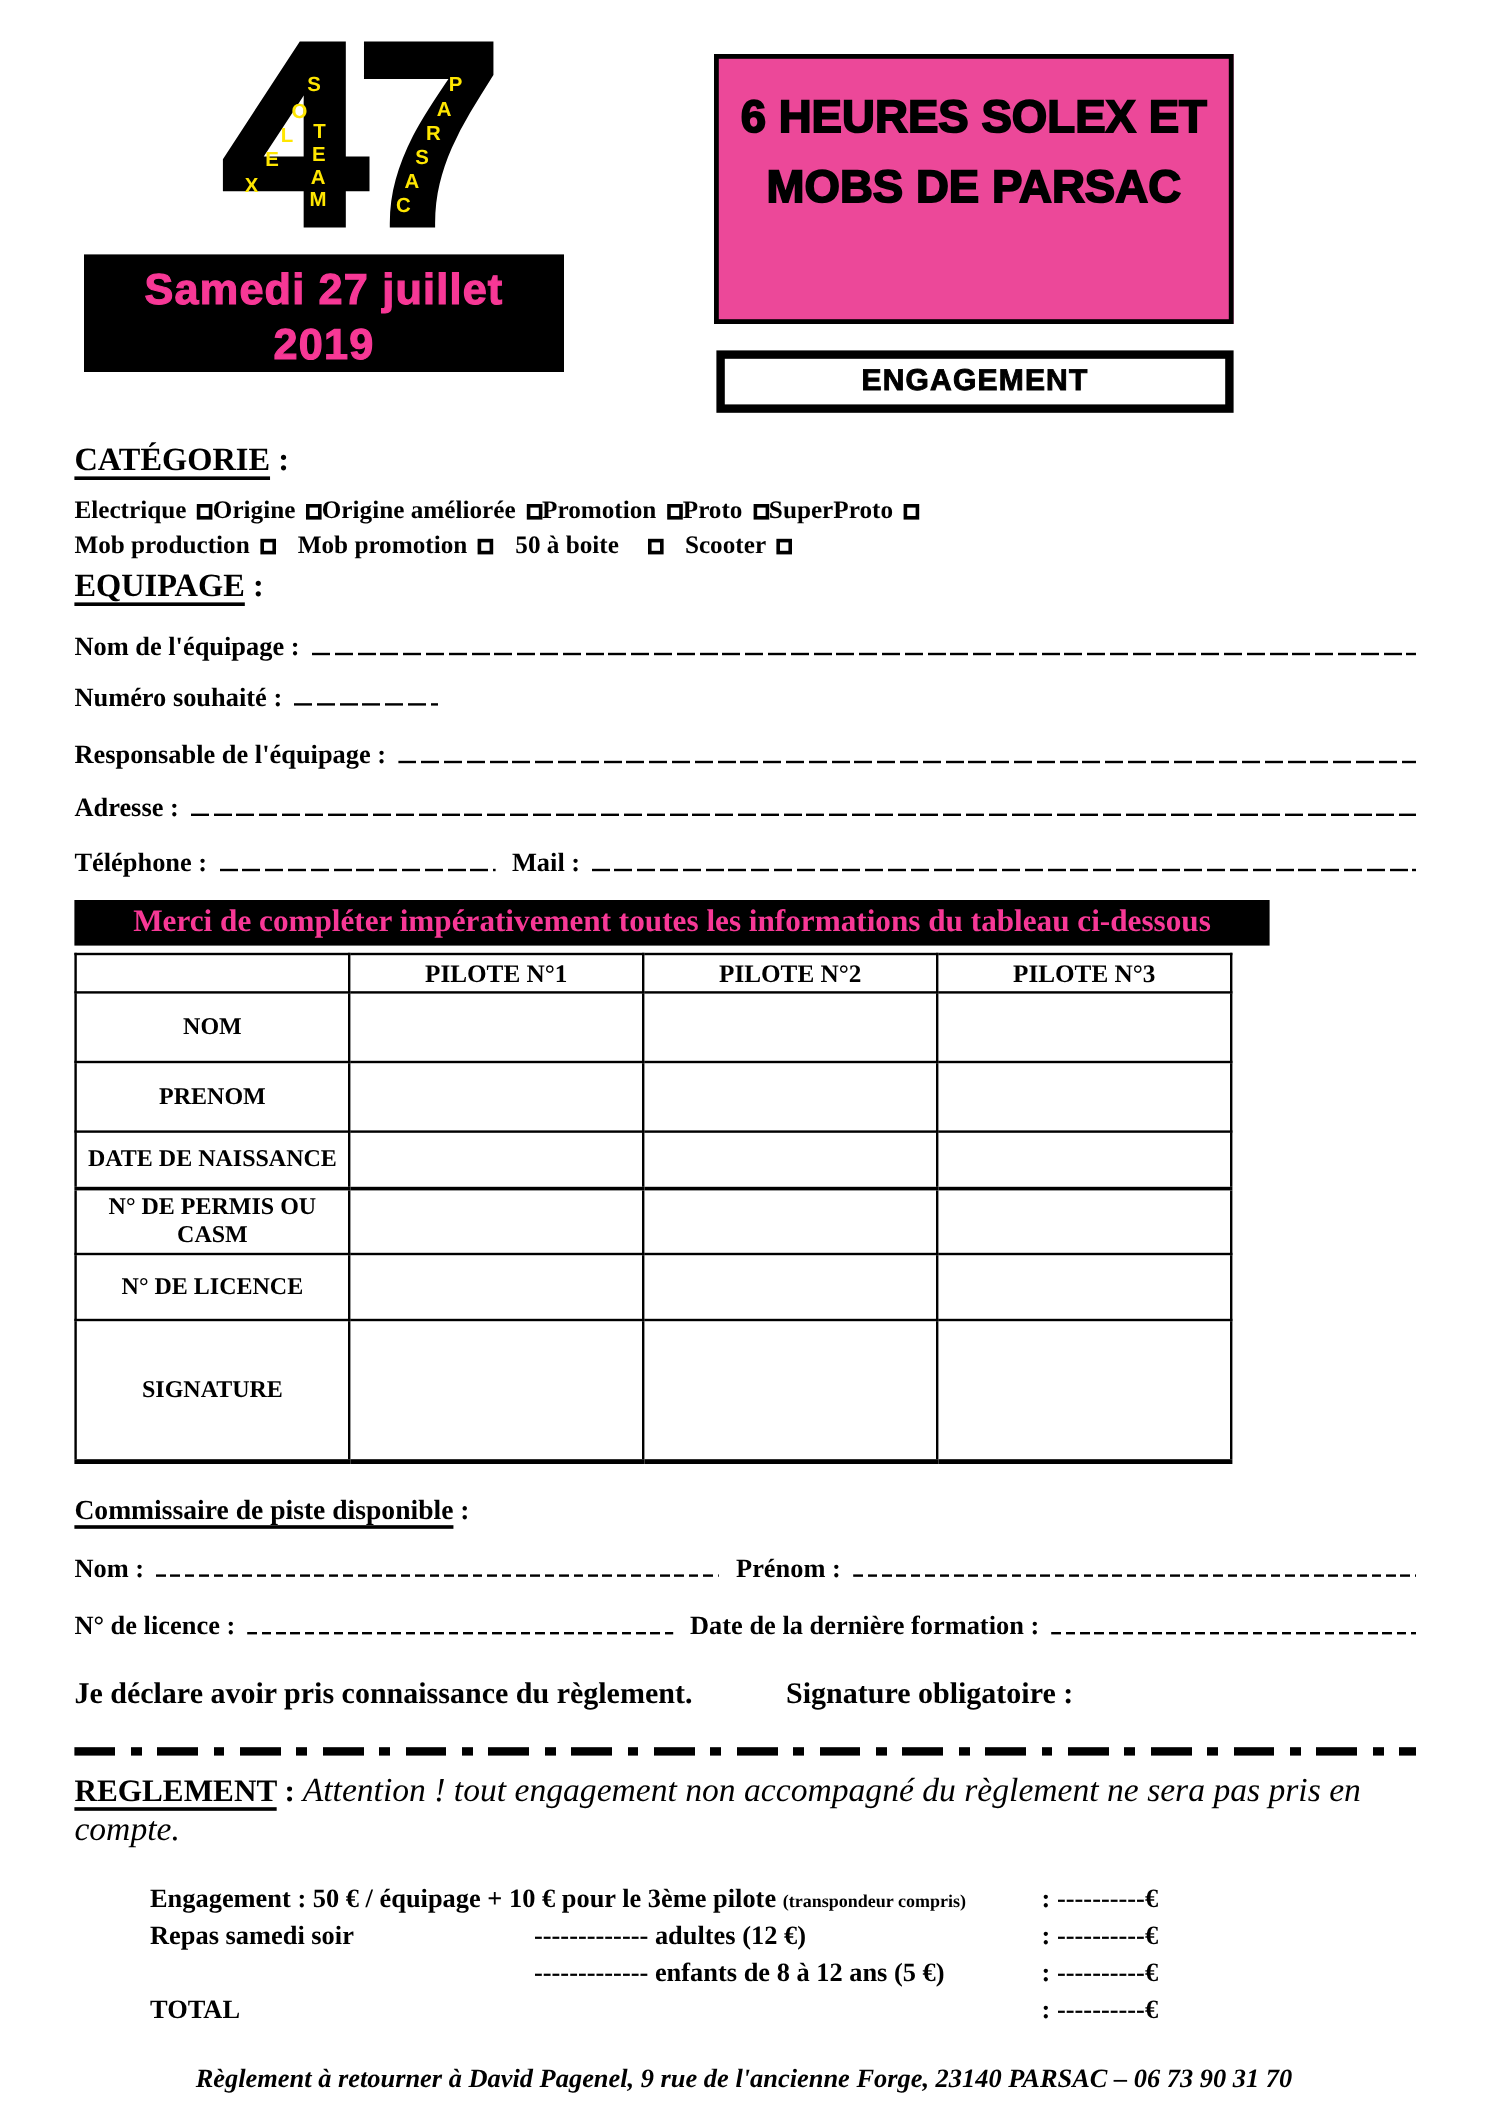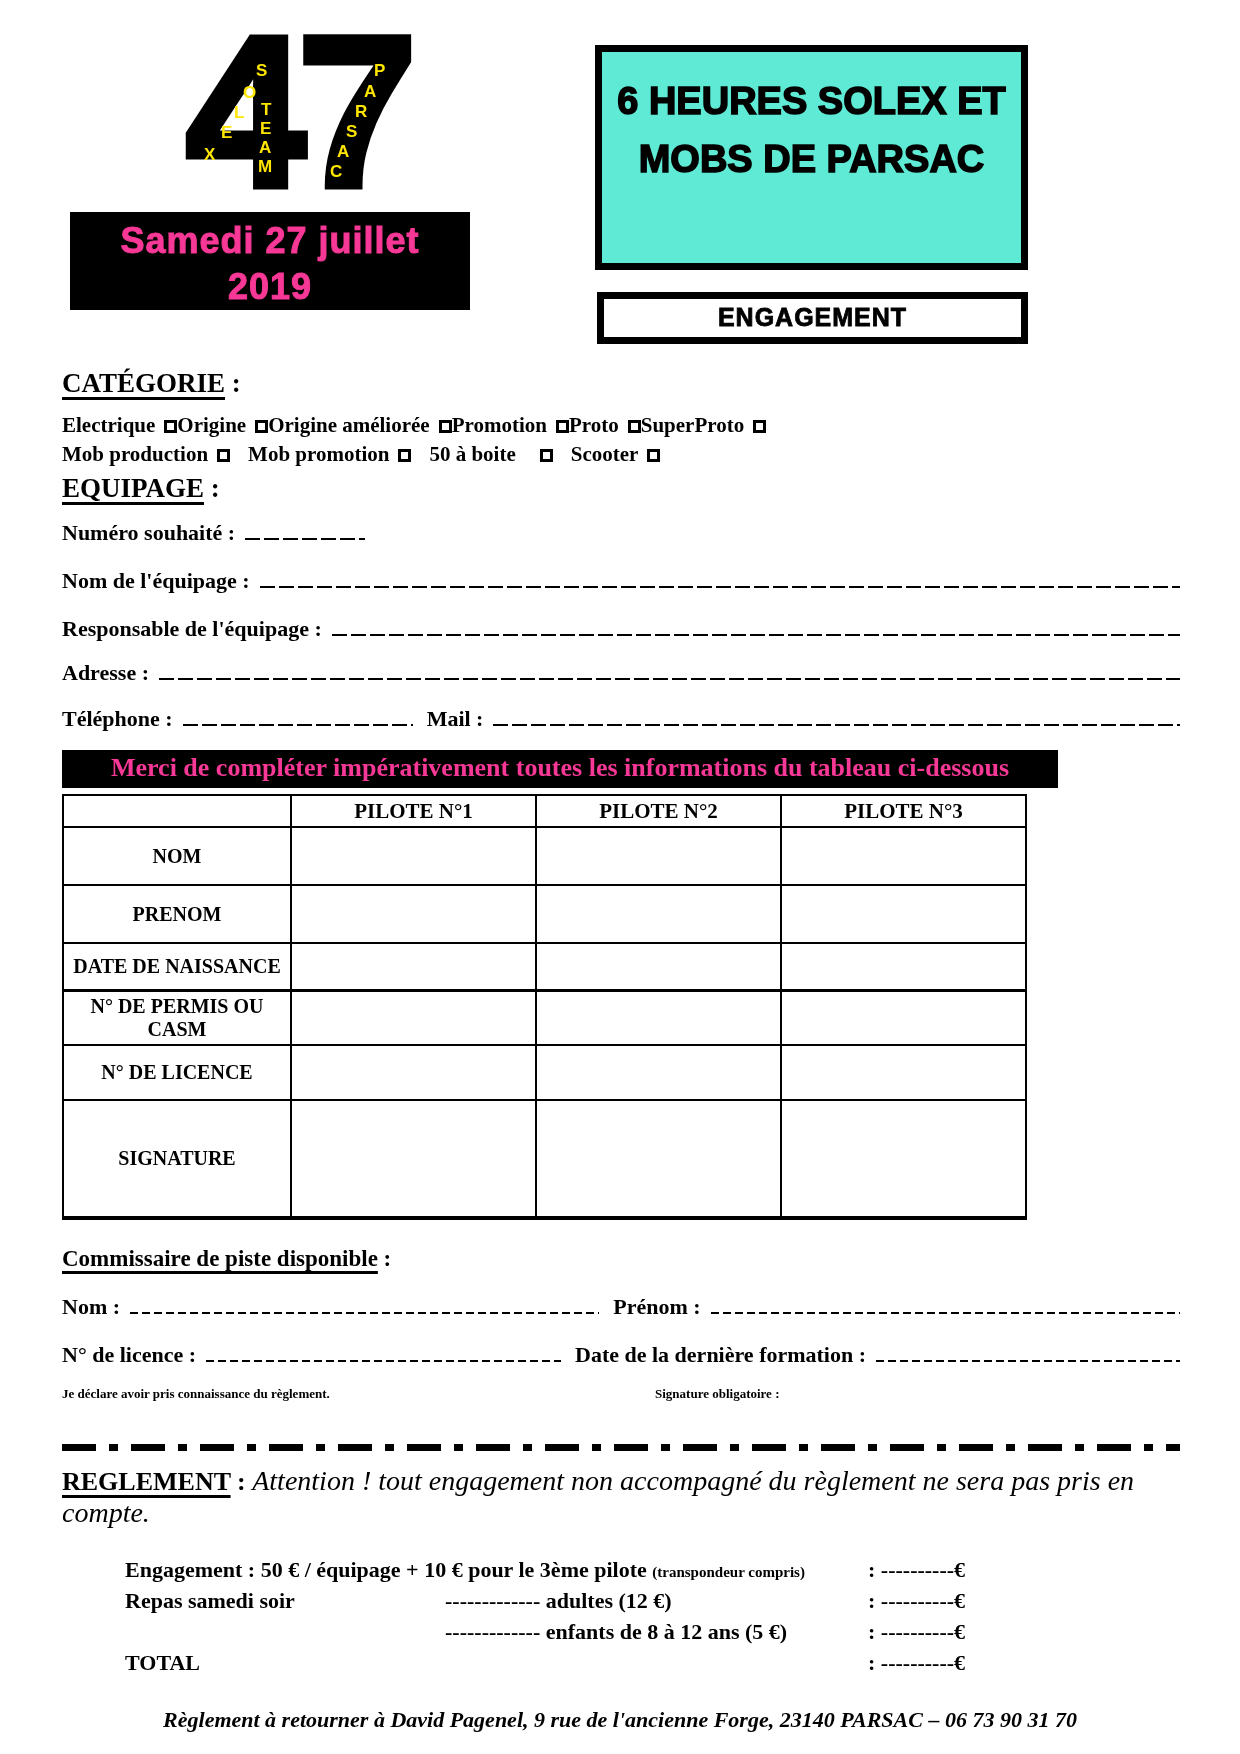--- a/index.html
+++ b/index.html
@@ -22,21 +22,21 @@
   }
   .date-banner {
     position:absolute; left:70px; top:212px; width:400px; height:98px;
     background:#000; color:#F73896; text-align:center;
     font-family:"Liberation Sans", sans-serif; font-weight:700;
     font-size:36px; line-height:46px; padding-top:6px; letter-spacing:1px;
     -webkit-text-stroke:1px #F73896;
   }
   .title-box {
     position:absolute; left:595px; top:45px; width:433px; height:225px;
-    background:#5eead4; border:7px solid #000000; text-align:center;
+    background:#ec4899; border:4px solid #000000; text-align:center;
     font-family:"Liberation Sans", sans-serif; font-weight:700;
     font-size:38px; line-height:58px; padding-top:20px; color:#000;
     -webkit-text-stroke:1.5px #000;
   }
   .eng-box {
     position:absolute; left:597px; top:292px; width:431px; height:52px;
     background:#fff; border:7px solid #000; text-align:center;
     font-family:"Liberation Sans", sans-serif; font-weight:700;
     font-size:25px; line-height:36px; letter-spacing:1px;
     -webkit-text-stroke:0.8px #000;
@@ -94,22 +94,22 @@
   tr.r-perm { height:55px; }
   tr.r-lic  { height:55px; }
   tr.r-sign { height:118px; }
   tr.r-date td { border-bottom-width:3px; }
   tr.r-sign td { border-bottom-width:4px; }
   
   .h-comm { margin:26px 0 0 62px; font-weight:700; font-size:23px; }
   .f-comm1, .f-comm2 { margin-top:22px; }
   
   .decl {
-    position:relative; margin:18px 60px 0 62px; height:30px;
-    font-weight:700; font-size:13px;
+    position:relative; margin:30px 60px 0 62px; height:30px;
+    font-weight:700; font-size:25px;
   }
   .decl .sig { position:absolute; left:593px; top:0; }
   
   .cutline {
     margin:28px 60px 0 62px; height:7px;
     background:repeating-linear-gradient(90deg,#000 0 34px,transparent 34px 47px,#000 47px 56px,transparent 56px 69px);
   }
   
   .regl { margin:14px 60px 0 62px; font-size:22px; }
   .regl .rh { font-weight:700; font-size:26px; }
@@ -181,28 +181,28 @@
 
   <div class="cat-row cat-row2">
     <span><span>Mob production</span><span class="cb"></span></span>
     <span><span>Mob promotion</span><span class="cb"></span></span>
     <span><span>50 à boite</span><span class="cb" style="margin-left:24px"></span></span>
     <span><span>Scooter</span><span class="cb"></span></span>
   </div>
 
   <div class="h-main h-equip"><span class="u">EQUIPAGE</span><span> :</span></div>
 
+  <div class="frow f-nom">
+    <span class="lab">Nom de l'équipage :</span>
+    <span class="fl em grow"></span>
+  </div>
+
   <div class="frow f-numero">
     <span class="lab">Numéro souhaité :</span>
     <span class="fl em w120"></span>
-  </div>
-
-  <div class="frow f-nom">
-    <span class="lab">Nom de l'équipage :</span>
-    <span class="fl em grow"></span>
   </div>
 
   <div class="frow f-resp">
     <span class="lab">Responsable de l'équipage :</span>
     <span class="fl em grow"></span>
   </div>
 
   <div class="frow f-adr">
     <span class="lab">Adresse :</span>
     <span class="fl em grow"></span>

